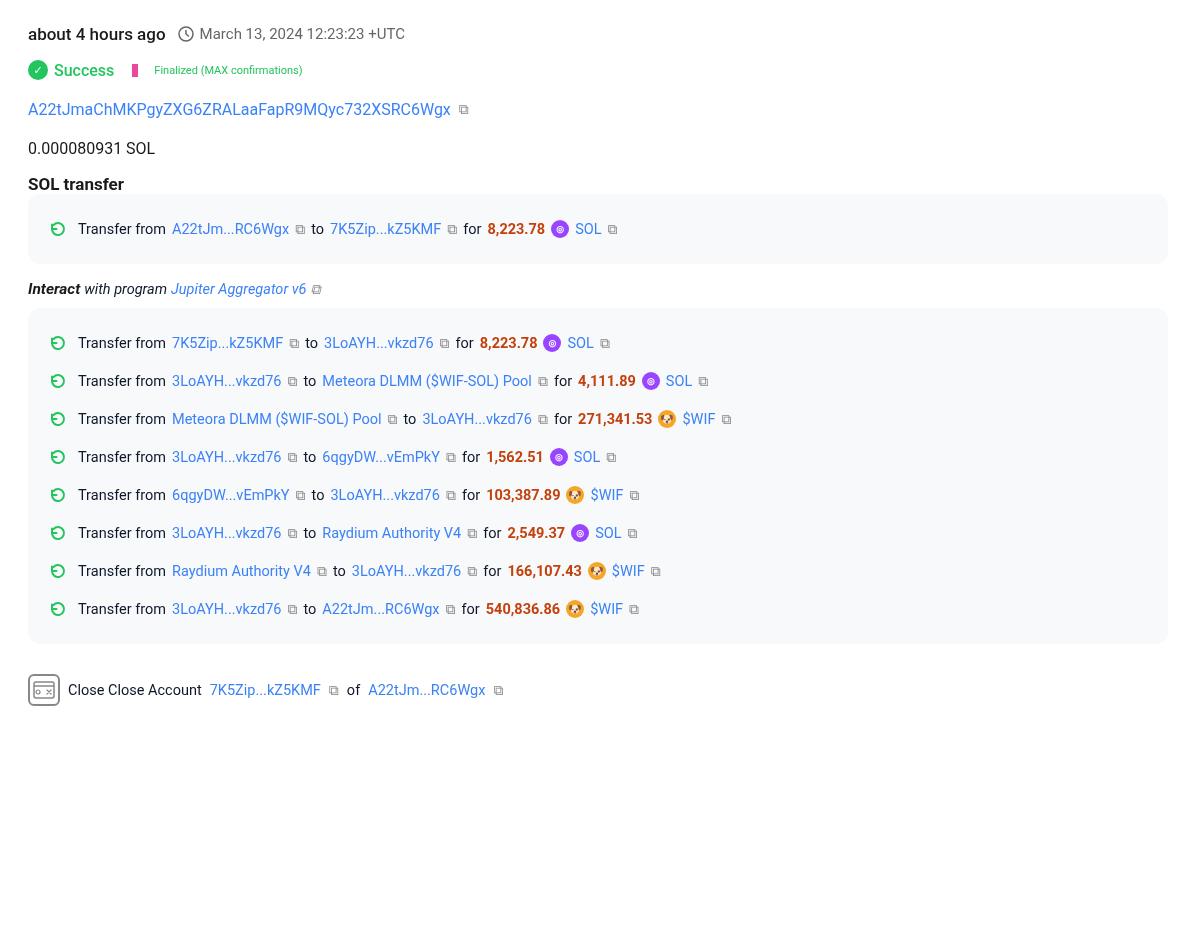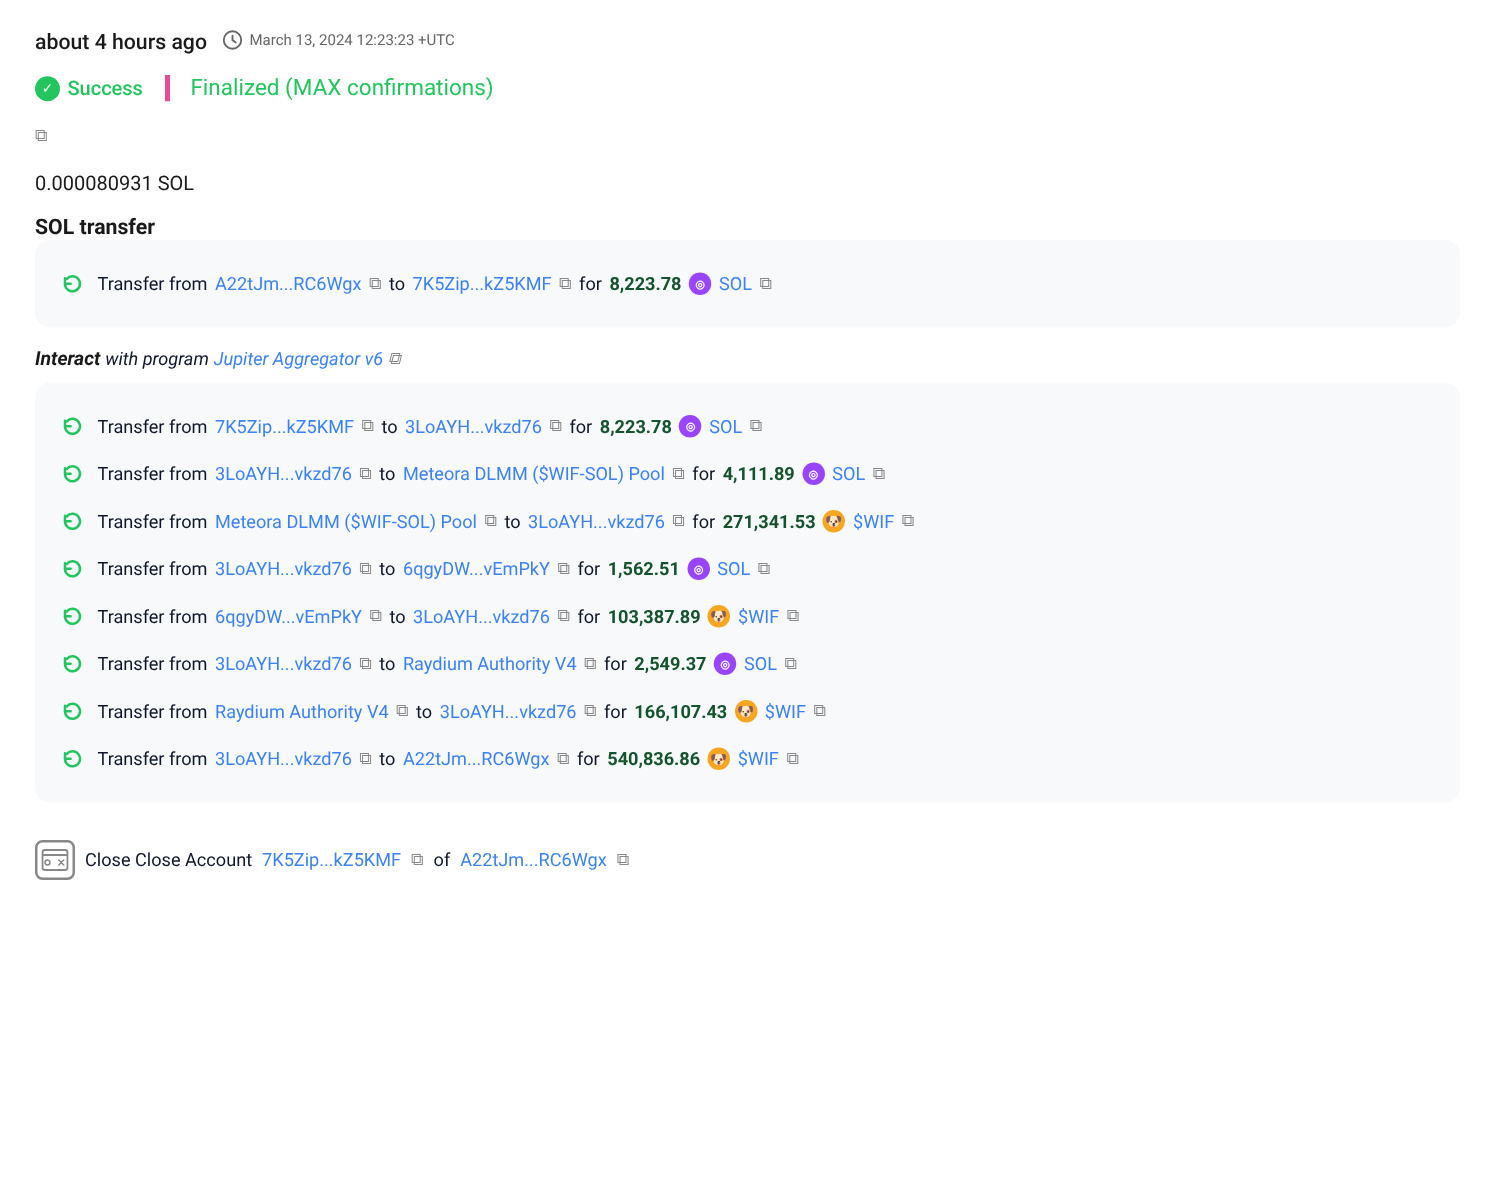--- a/index.html
+++ b/index.html
@@ -5,35 +5,35 @@
     * { box-sizing: border-box; margin: 0; padding: 0; }
     body {
       font-family: -apple-system, BlinkMacSystemFont, 'Segoe UI', Roboto, sans-serif;
       background: #ffffff;
       color: #1a1a1a;
       font-size: 15px;
       padding: 24px 28px;
     }
     .timestamp-row {
       display: flex;
-      align-items: flex-start;
+      align-items: center;
       gap: 12px;
       margin-bottom: 16px;
     }
     .timestamp-text {
       font-size: 17px;
       font-weight: 500;
       color: #1a1a1a;
     }
     .timestamp-detail {
       display: flex;
       align-items: center;
       gap: 6px;
       color: #666;
-      font-size: 12px;
+      font-size: 15px;
     }
     .clock-icon {
       width: 16px;
       height: 16px;
       display: inline-flex;
     }
     .status-row {
       display: flex;
       align-items: center;
       gap: 18px;
@@ -54,22 +54,22 @@
       border-radius: 50%;
       display: flex;
       align-items: center;
       justify-content: center;
       color: white;
       font-size: 11px;
       flex-shrink: 0;
     }
     .status-finalized {
       color: #22c55e;
-      font-size: 18px;
-      border-left: 4px solid #ec4899;
+      font-size: 11px;
+      border-left: 6px solid #ec4899;
       padding-left: 16px;
     }
     .tx-hash-row {
       display: flex;
       align-items: center;
       gap: 8px;
       margin-bottom: 20px;
     }
     .tx-hash-link {
       color: #3b82f6;
@@ -121,21 +121,21 @@
       font-size: 14.5px;
       text-align: center;
     }
     .plain-text {
       color: #0f172a;
       font-size: 14.5px;
     }
     .amount {
       font-weight: 700;
       font-size: 14.5px;
-      color: #14532d;
+      color: #c2410c;
     }
     .sol-icon {
       width: 18px;
       height: 18px;
       background: #9945FF;
       border-radius: 50%;
       display: inline-flex;
       align-items: center;
       justify-content: center;
       color: white;
@@ -207,20 +207,21 @@
 
 <div class="status-row">
   <span class="status-success">
     <span class="check-circle">✓</span>
     <span>Success</span>
   </span>
   <span class="status-finalized">Finalized (MAX confirmations)</span>
 </div>
 
 <div class="tx-hash-row">
+  <a class="tx-hash-link" href="#">A22tJmaChMKPgyZXG6ZRALaaFapR9MQyc732XSRC6Wgx</a>
   <span class="copy-icon" title="Copy">⧉</span>
 </div>
 
 <div class="fee-row">
   <span>0.000080931 SOL</span>
 </div>
 
 <div class="section-title">SOL transfer</div>
 
 <div class="transfer-card">

